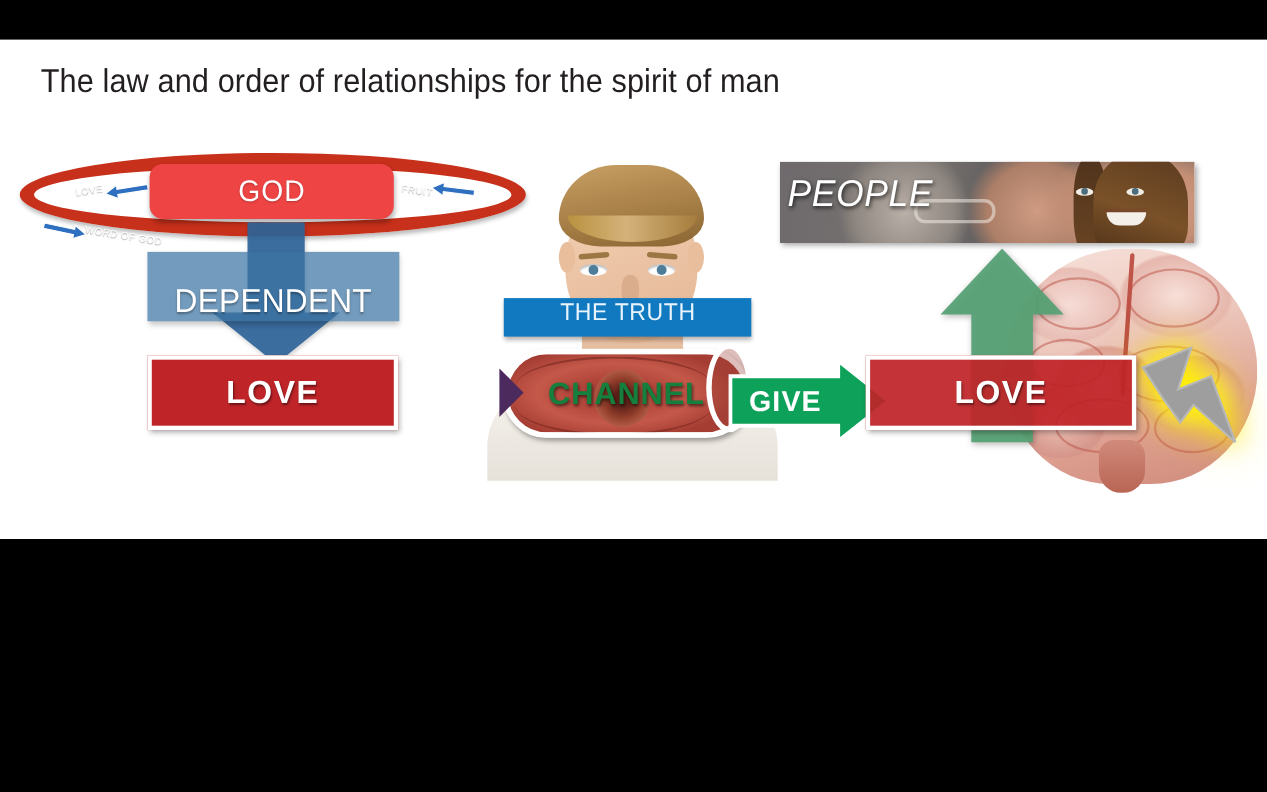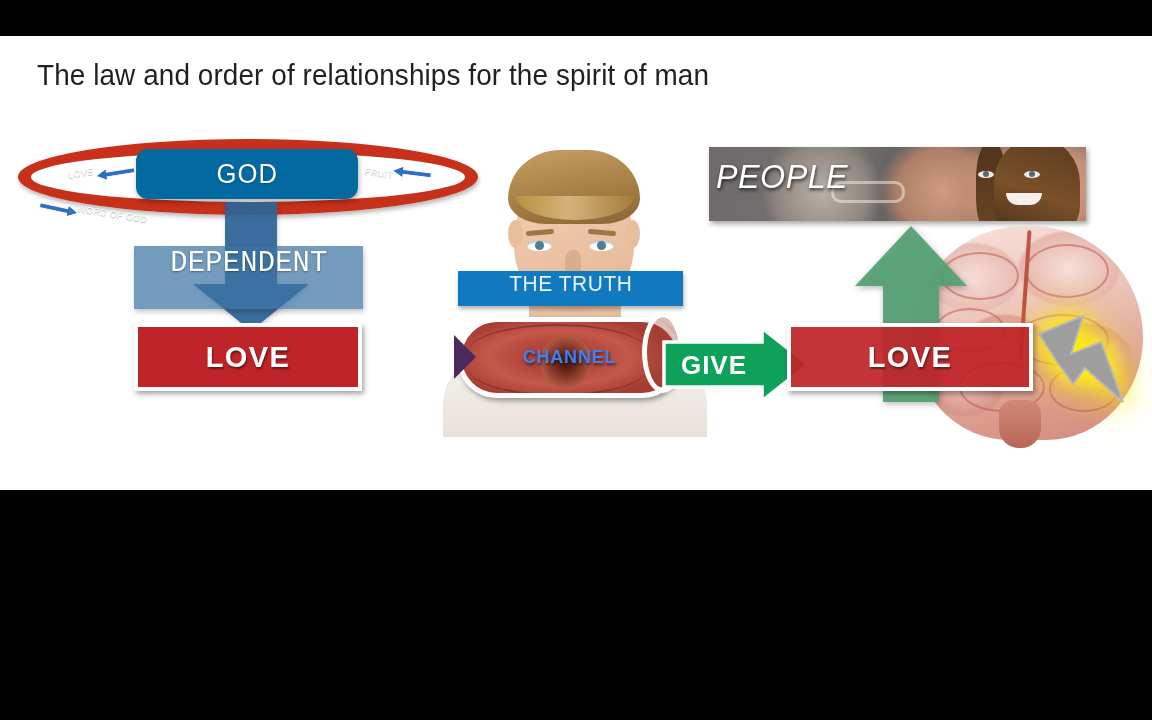--- a/index.html
+++ b/index.html
@@ -40,21 +40,21 @@
   #god-ring {
     position:absolute; left:18px; top:103px;
     width:460px; height:76px;
     border:13px solid #C7301A;
     border-radius:50%/50%;
     box-shadow:1px 3px 4px rgba(0,0,0,.28);
   }
   #god-box {
     position:absolute; left:136px; top:113px;
     width:222px; height:50px;
-    background:#0369a1;
+    background:#ef4444;
     border-radius:12px;
     box-shadow:1px 3px 5px rgba(0,0,0,.3);
     display:flex; align-items:center; justify-content:center;
   }
   #god-box span {
     color:#fff; font-size:27px; font-weight:300;
     letter-spacing:1px; text-shadow:0 1px 2px rgba(0,0,0,.25);
     transform:scaleX(.95);
   }
   .ring-label {
@@ -73,25 +73,25 @@
   #arr-word  { left:38px;  top:166px; transform:rotate(12deg); }
 
   
   #dep-arrow {
     position:absolute; left:193px; top:166px;
     width:0; height:0;
     filter:drop-shadow(1px 2px 2px rgba(0,0,0,.2));
   }
   #dep-arrow svg { position:absolute; left:-1px; top:0; }
   #dep-band {
-    position:absolute; left:134px; top:210px;
+    position:absolute; left:134px; top:193px;
     width:229px; height:63px;
     background:rgba(61,116,163,.72);
     box-shadow:1px 3px 5px rgba(0,0,0,.22);
-    display:flex; align-items:flex-start; justify-content:center;font-family:Liberation Mono, monospace;
+    display:flex; align-items:flex-end; justify-content:center;
   }
   #dep-band span {
     color:#fff; font-size:30px; font-weight:300;
     letter-spacing:.2px; white-space:nowrap;
     text-shadow:0 1px 2px rgba(0,0,0,.35);
     transform:scaleX(.96);
   }
 
   
   .love-box {
@@ -215,21 +215,21 @@
   #channel .tip {
     position:absolute; left:-3px; top:18px;
     width:0; height:0;
     border-left:22px solid #4C2A5E;
     border-top:22px solid transparent;
     border-bottom:22px solid transparent;
   }
   #channel .label {
     position:absolute; inset:0;
     display:flex; align-items:center; justify-content:center;
-    color:#3b82f6; font-size:18px; font-weight:bold; letter-spacing:.8px;
+    color:#15803d; font-size:28px; font-weight:bold; letter-spacing:.8px;
     text-shadow:1px 2px 3px rgba(0,0,0,.6);
   }
 
   
   .blue-banner {
     position:absolute;
     background:#1179BF;
     box-shadow:1px 3px 4px rgba(0,0,0,.3);
     display:flex; align-items:flex-start; justify-content:center;
   }

